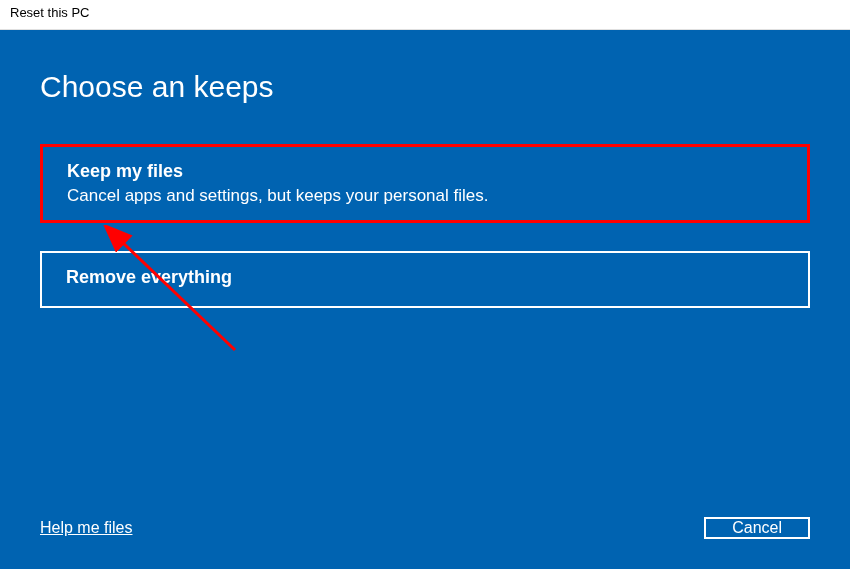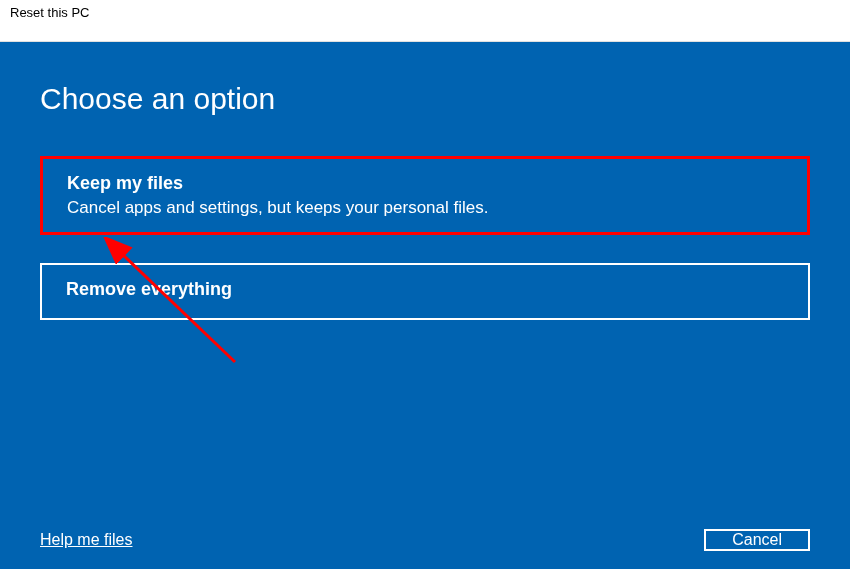--- a/index.html
+++ b/index.html
@@ -8,21 +8,21 @@
       box-sizing: border-box;
     }
     body {
       font-family: "Segoe UI", Tahoma, sans-serif;
       width: 850px;
       height: 569px;
       overflow: hidden;
       background: #fff;
     }
     .titlebar {
-      height: 42px;
+      height: 30px;
       background: #ffffff;
       border-bottom: 1px solid #e0e0e0;
       padding: 5px 10px;
       font-size: 13px;
       color: #000;
     }
     .main-panel {
       position: relative;
       background: #0063b1;
       height: 539px;
@@ -88,21 +88,21 @@
   </style>
 </head>
 <body>
 
 <div class="titlebar">
   <span>Reset this PC</span>
 </div>
 
 <div class="main-panel">
 
-  <h1 class="heading">Choose an option</h1>
+  <h1 class="heading">Choose an keeps</h1>
 
   <div class="option-card highlighted">
     <div class="option-title">Keep my files</div>
     <div class="option-desc">Cancel apps and settings, but keeps your personal files.</div>
   </div>
 
   <div class="option-card">
     <div class="option-title">Remove everything</div>
   </div>
 

